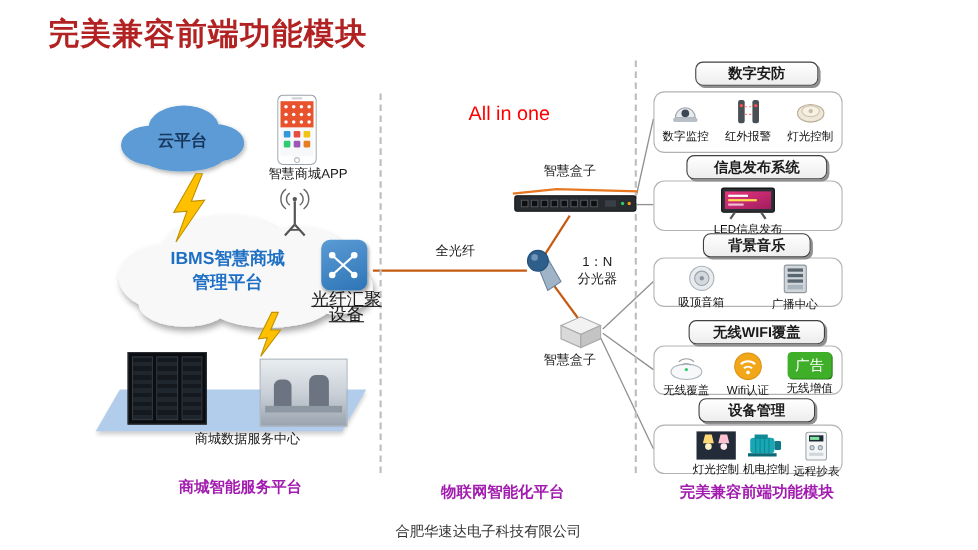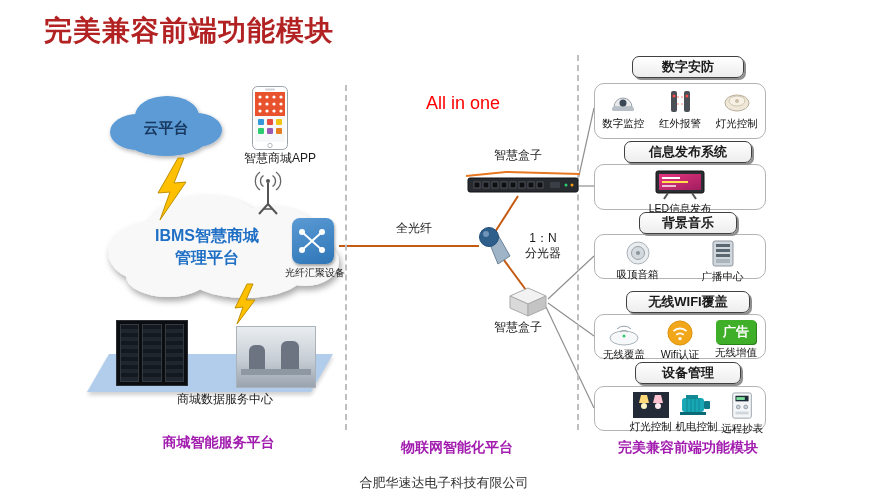--- a/index.html
+++ b/index.html
@@ -3,21 +3,21 @@
 <meta charset="utf-8">
 <style>
   html,body{margin:0;padding:0;background:#fff;}
   .canvas{position:relative;width:889px;height:500px;background:#ffffff;overflow:hidden;
           font-family:"Liberation Sans","DejaVu Sans",sans-serif;color:#1a1a1a;}
   .scene{position:absolute;left:0;top:0;z-index:0;}
   .abs{position:absolute;z-index:2;}
   .title{position:absolute;left:44px;top:12px;z-index:2;font-size:28px;font-weight:900;color:#B22222;letter-spacing:1px;}
   .divider{position:absolute;z-index:1;border-left:2px dashed #bfbfbf;width:0;}
   .lbl{position:absolute;z-index:3;font-size:12px;color:#1a1a1a;text-align:center;line-height:14px;}
-  .lbl.small{font-size:10px;}
+  .lbl.small{font-size:16px;text-decoration:underline;}
   .redlbl{position:absolute;z-index:3;color:#a21caf;font-weight:bold;font-size:14px;text-align:center;}
   .allinone{position:absolute;z-index:3;color:#FF0000;font-size:18px;}
   .cloudlbl{position:absolute;z-index:3;color:#17375E;font-weight:bold;font-size:15px;text-align:center;}
   .ibms{position:absolute;z-index:3;color:#1F6FC5;font-weight:bold;font-size:16px;text-align:center;line-height:20px;}
   .ghead{position:absolute;z-index:3;height:20px;line-height:20px;text-align:center;font-weight:bold;font-size:13px;
          background:linear-gradient(#ffffff,#ededed);border:1px solid #404040;border-radius:7px;
          box-shadow:2px 2px 0 #8f8f8f;}
   .gbox{position:absolute;z-index:2;background:#fff;border:1px solid #b3b3b3;border-radius:10px;
         display:flex;justify-content:space-around;align-items:flex-start;padding-top:5px;box-sizing:border-box;}
   .gitem{display:flex;flex-direction:column;align-items:center;gap:2px;}
@@ -27,21 +27,21 @@
   .rackphoto{position:absolute;z-index:3;width:72px;height:66px;background:#0b0d10;border:1px solid #2a2f36;
              display:flex;gap:3px;padding:3px;box-sizing:border-box;}
   .rackcol{flex:1;border:1px solid #333a42;
            background:repeating-linear-gradient(0deg,#20262e 0 4px,#141920 4px 8px);}
   .officephoto{position:absolute;z-index:3;width:78px;height:60px;border:1px solid #aab2ba;
                background:linear-gradient(180deg,#e9edf0 0%,#c7cdd5 55%,#9aa4ae 100%);overflow:hidden;}
   .silhouette{position:absolute;background:#6b7480;border-radius:6px 6px 0 0;}
   .desk{position:absolute;background:#8e98a2;}
   .platform{position:absolute;z-index:1;width:224px;height:38px;background:#AECBEB;opacity:.95;
             transform:skewX(-30deg);box-shadow:2px 3px 4px rgba(0,0,0,.2);}
-  .adbadge{width:40px;height:24px;border-radius:4px;background:#3FAE29;color:#fff;font-weight:bold;
+  .adbadge{width:40px;height:24px;border-radius:4px;background:#3FAE29;color:#fff;font-weight:normal;
            font-size:13px;display:flex;align-items:center;justify-content:center;box-shadow:1px 1px 0 #2c7f1d;}
   .icon{display:block;line-height:0;}
   .company{position:absolute;z-index:3;color:#333;font-size:13px;text-align:center;}
 </style>
 </head>
 <body>
 
 <div class="canvas">
 
   <svg class="scene" width="889" height="500" viewBox="0 0 889 500">

